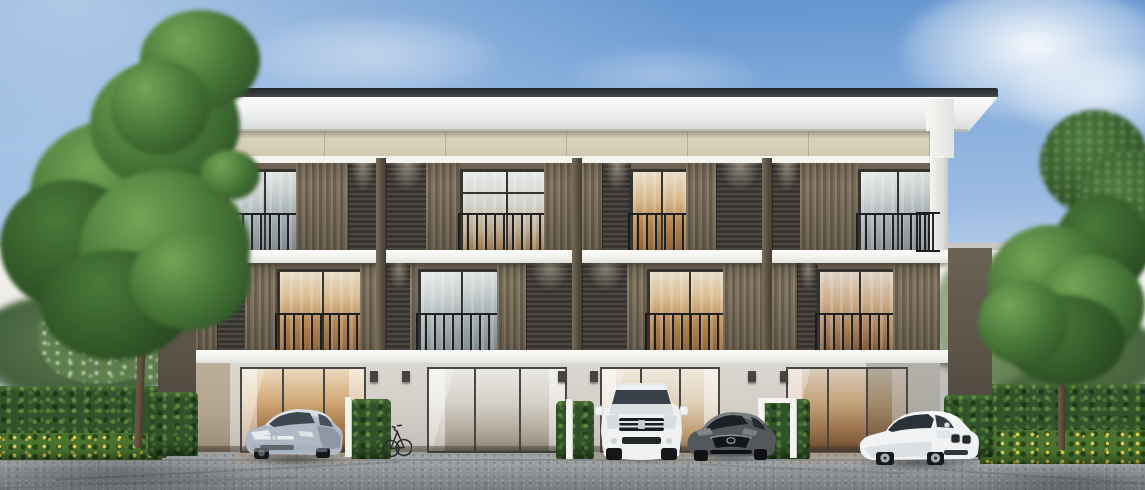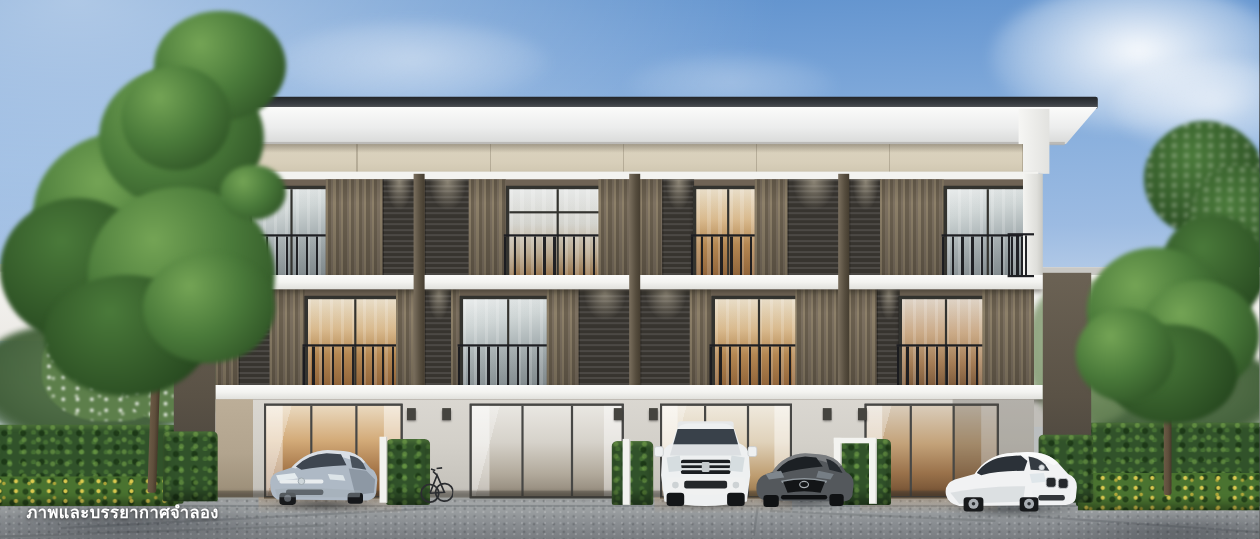--- a/index.html
+++ b/index.html
@@ -417,14 +417,13 @@
     <div class="a trunk" style="left:98px;top:348px;width:7px;height:102px;"></div>
     <div class="a blob bloss dk" style="left:80px;top:110px;width:110px;height:105px;"></div>
     <div class="a blob bloss dk" style="left:120px;top:150px;width:90px;height:120px;"></div>
     <div class="a blob dk" style="left:95px;top:195px;width:95px;height:100px;"></div>
     <div class="a blob" style="left:28px;top:225px;width:125px;height:115px;"></div>
     <div class="a blob" style="left:75px;top:255px;width:110px;height:100px;"></div>
     <div class="a blob dk" style="left:45px;top:295px;width:120px;height:90px;"></div>
     <div class="a blob" style="left:18px;top:280px;width:90px;height:85px;"></div>
   </div>
 
-  <div class="a watermark" style="left:24px;top:454px;">ภาพและบรรยากาศจำลอง</div>
 </div>
 
 </body></html>

